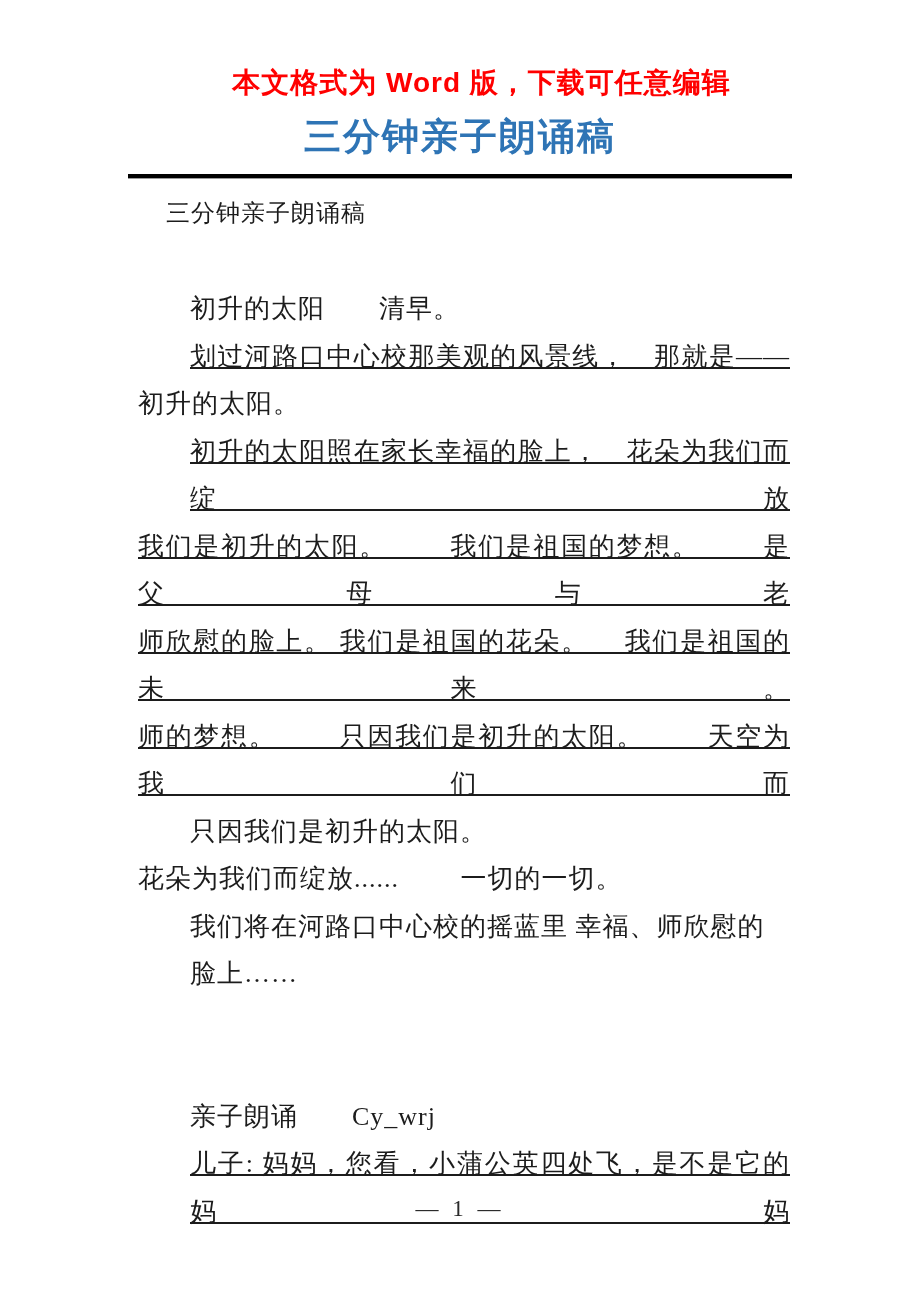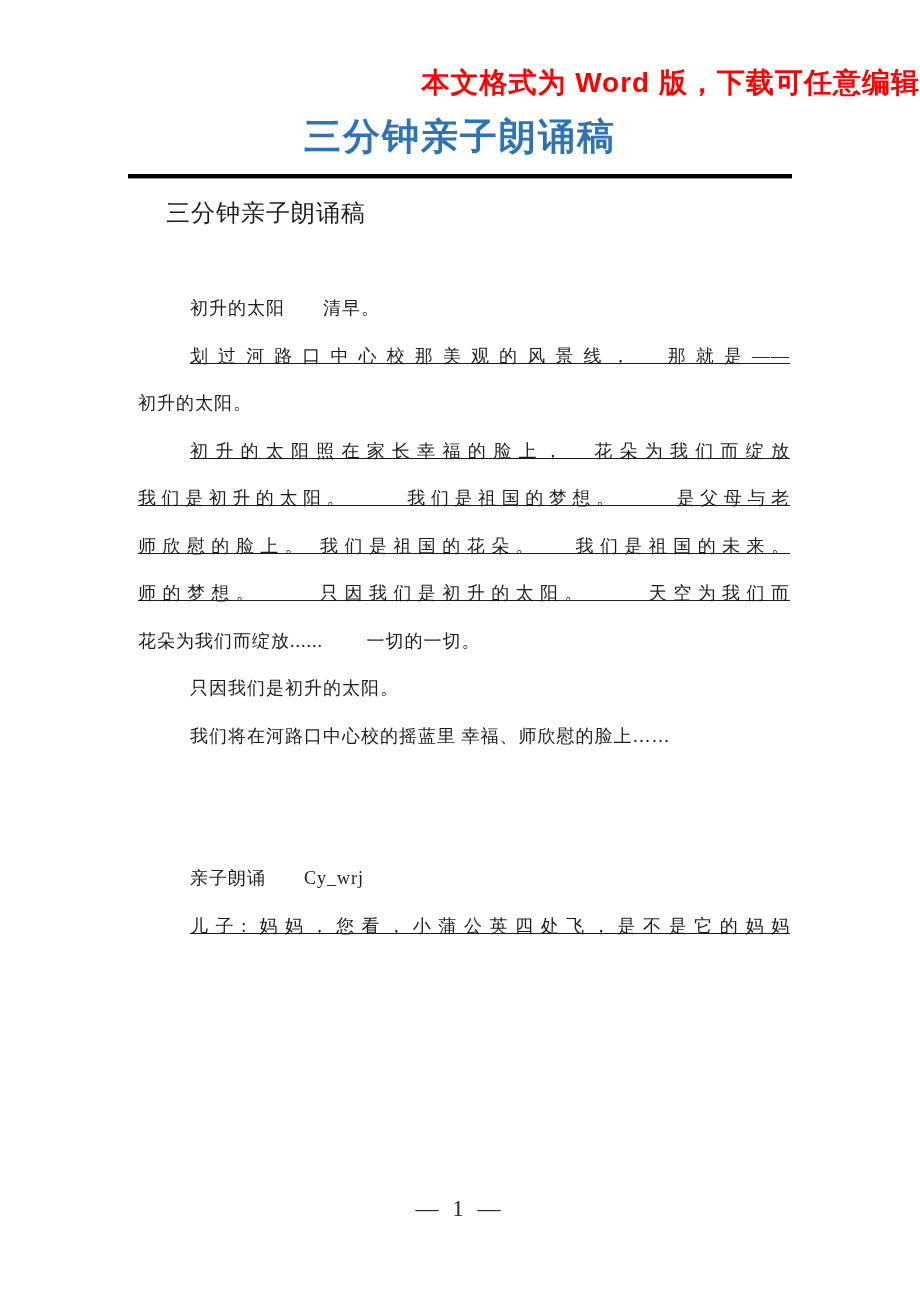--- a/index.html
+++ b/index.html
@@ -7,21 +7,21 @@
     position: relative;
     width: 920px;
     height: 1302px;
     background: #ffffff;
     overflow: hidden;
     font-family: "Liberation Serif", "DejaVu Serif", serif;
   }
   .notice {
     position: absolute;
     top: 66px; left: 0; right: 0;
-    text-align: right;
+    text-align: center;
     font-family: "Liberation Sans", "DejaVu Sans", sans-serif;
     font-weight: bold;
     font-size: 28px;
     line-height: 34px;
     color: var(--notice, #ff0000);
     letter-spacing: 1px;
     padding-left: 43px;
   }
   .doc-title {
     position: absolute;
@@ -46,21 +46,21 @@
     position: absolute;
     top: 190px;
     left: 138px;
     right: 130px;
     color: var(--body-text, #1c1c1c);
   }
   .line {
     margin: 0;
     min-height: 47.5px;
     line-height: 47.5px;
-    font-size: 18px;
+    font-size: 26px;
     letter-spacing: 1px;
     white-space: pre-wrap;
     text-align: left;
   }
   .line.heading { font-size: 24px; padding-left: 28px; }
   .line.blank   { height: 47.5px; }
   .line.indent  { padding-left: 52px; }
   .line.flush   { padding-left: 0; }
   .line.justify { text-align: justify; text-align-last: justify; text-decoration: underline; }
   .footer {
@@ -87,22 +87,22 @@
   <div class="body-text">
       <p class="line heading">三分钟亲子朗诵稿</p>
       <p class="line blank"></p>
       <p class="line indent">初升的太阳　　清早。</p>
       <p class="line indent justify">划过河路口中心校那美观的风景线，　那就是——</p>
       <p class="line flush">初升的太阳。</p>
       <p class="line indent justify">初升的太阳照在家长幸福的脸上，　花朵为我们而绽放</p>
       <p class="line flush justify">我们是初升的太阳。　　 我们是祖国的梦想。　　 是父母与老</p>
       <p class="line flush justify">师欣慰的脸上。 我们是祖国的花朵。　 我们是祖国的未来。</p>
       <p class="line flush justify">师的梦想。　　 只因我们是初升的太阳。　　 天空为我们而</p>
+      <p class="line indent">只因我们是初升的太阳。</p>
       <p class="line flush">花朵为我们而绽放......　　 一切的一切。</p>
-      <p class="line indent">只因我们是初升的太阳。</p>
       <p class="line indent">我们将在河路口中心校的摇蓝里 幸福、师欣慰的脸上……</p>
       <p class="line blank"></p>
       <p class="line blank"></p>
       <p class="line indent">亲子朗诵　　Cy_wrj</p>
       <p class="line indent justify">儿子: 妈妈，您看，小蒲公英四处飞，是不是它的妈妈</p>
     </div>
 
   <div class="footer">— 1 —</div>
 
 </div>

